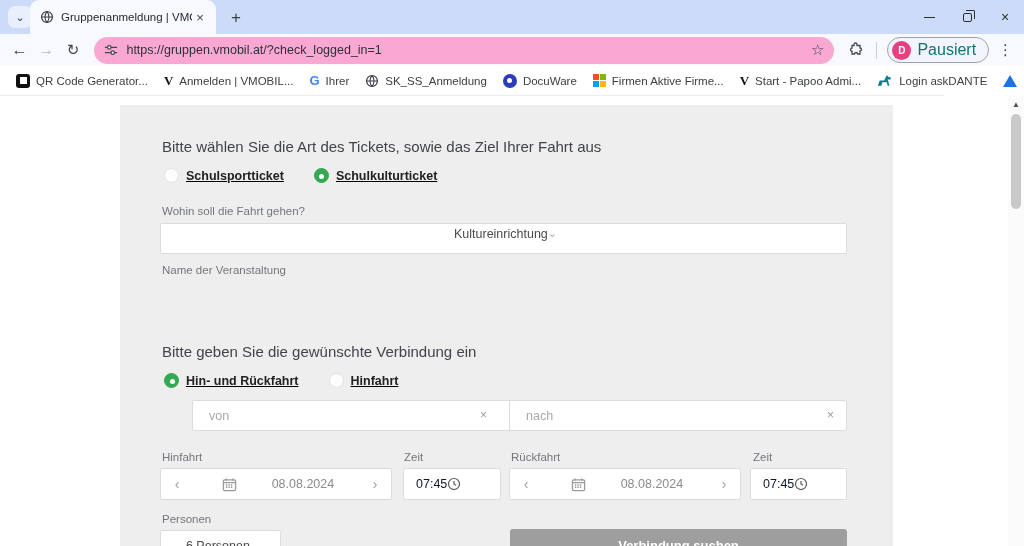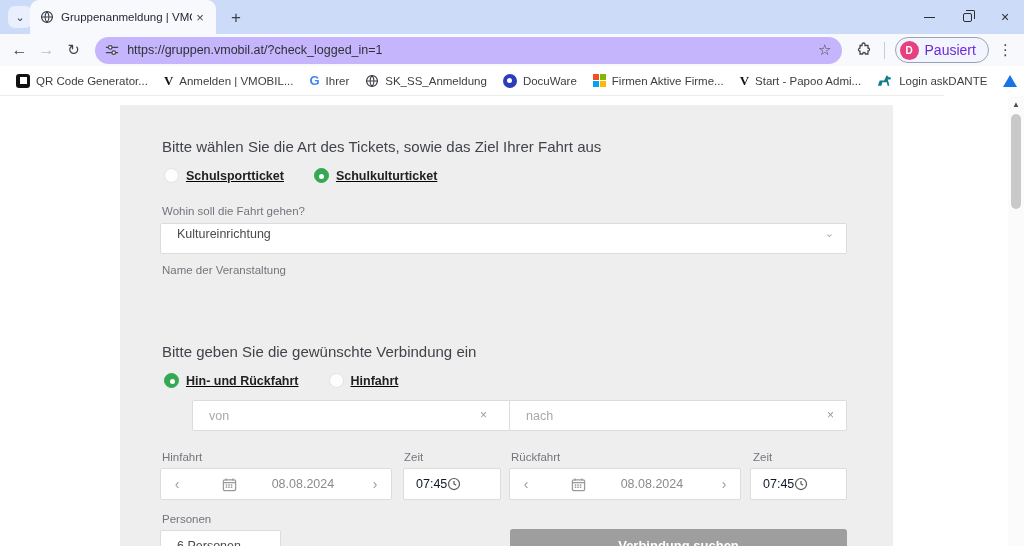--- a/index.html
+++ b/index.html
@@ -27,31 +27,31 @@
                        border-top:1.3px solid #2e2e2e; border-right:1.3px solid #2e2e2e; border-radius:0 2px 0 0; }
 
   
   .toolbar { position:absolute; left:0; top:34px; width:1024px; height:32px; background:#f8f9fc;
              display:flex; align-items:center; }
   .nav-icon { width:28px; height:28px; display:flex; align-items:center; justify-content:center;
               font-size:16px; color:#43474d; cursor:pointer; }
   .nav-icon.back { margin-left:6px; }
   .nav-icon.fwd { color:#b9bdc4; }
   .nav-icon.reload { font-size:15px; }
-  .omnibox { margin-left:8px; width:772px; height:27px; background:#c4b5fd; border-radius:14px;
+  .omnibox { margin-left:8px; width:772px; height:27px; background:#f9a8d4; border-radius:14px;
              display:flex; align-items:center; padding:0 10px; cursor:text; }
   .omni-url { flex:1; font-size:12.5px; color:#2f3135; margin-left:8px; white-space:nowrap; overflow:hidden; }
   .omni-star { font-size:15px; color:#43474d; cursor:pointer; }
   .ext-icon { margin-left:14px; cursor:pointer; display:flex; }
   .tb-divider { width:1px; height:17px; background:#c9ccd3; margin:0 10px 0 12px; }
   .profile-pill { height:26px; border:1px solid #9aa3b5; border-radius:13px; background:#f2f5fd;
                   display:flex; align-items:center; padding:0 12px 0 4px; gap:6px; cursor:pointer; }
   .avatar { width:19px; height:19px; border-radius:50%; background:#e5417f; color:#fff; font-size:10px;
             font-weight:bold; display:flex; align-items:center; justify-content:center; }
-  .profile-label { font-size:14px; color:#6d28d9; }
+  .profile-label { font-size:16px; color:#0f766e; }
   .menu-dots { width:26px; display:flex; align-items:center; justify-content:center; font-size:15px;
                color:#43474d; margin:0 6px 0 4px; cursor:pointer; }
 
   
   .bookmarks { position:absolute; left:0; top:66px; width:944px; height:30px; background:#fff;
                border-bottom:1px solid #ececec; display:flex; align-items:center; padding:0 8px; }
   .bm { display:flex; align-items:center; gap:6px; padding:3px 8px; border-radius:6px; cursor:pointer; }
   .bm-label { font-size:11.5px; color:#3c4043; white-space:nowrap; }
   .ic-qr { width:14px; height:14px; background:#111; border-radius:3px; display:flex; align-items:center; justify-content:center; }
   .ic-qr i { display:block; width:7px; height:7px; background:#fff; }
@@ -71,21 +71,21 @@
   .lbl { position:absolute; font-size:11.5px; color:#72767c; }
   .radio-row { position:absolute; display:flex; gap:30px; align-items:center;text-decoration:underline; }
   .radio-item { display:flex; align-items:center; gap:7px; cursor:pointer; }
   .radio { width:15px; height:15px; border-radius:50%; background:#fdfdfd; border:1px solid #e2e2e2; }
   .radio.checked { background:#34a853; border-color:#34a853; position:relative; }
   .radio.checked::after { content:""; position:absolute; left:4.5px; top:4.5px; width:5px; height:5px;
                           border-radius:50%; background:#fff; }
   .radio-label { font-size:12.5px; font-weight:bold; color:#222; }
   .field { position:absolute; background:#fff; border:1px solid #dcdcdc; border-radius:2px;
            display:flex; align-items:center; font-size:12.5px; }
-  .select-field { justify-content:space-between; padding:0 12px 10px 16px; cursor:pointer; color:#4a4a4a; }
+  .select-field { justify-content:center; padding:0 12px 10px 16px; cursor:pointer; color:#4a4a4a; }
   .select-chev { color:#a9a9a9; font-size:11px; }
   input.text-input { position:absolute; background:#fff; border:1px solid #dcdcdc; border-radius:2px;
                      font-size:12.5px; color:#565656; padding:0 30px 0 16px;
                      font-family:"Liberation Sans","DejaVu Sans",sans-serif; }
   input.text-input::placeholder { color:#a9a9a9; }
   .clear-x { position:absolute; font-size:12px; color:#9a9a9a; cursor:pointer; }
   .date-field { justify-content:space-between; padding:0 10px; color:#8b8b8b; }
   .date-arrow { color:#9a9a9a; font-size:14px; cursor:pointer; width:12px; text-align:center; }
   .date-text { color:#8b8b8b; font-size:12.5px; }
   .time-field { padding:13px 12px; color:#0f172a; }

